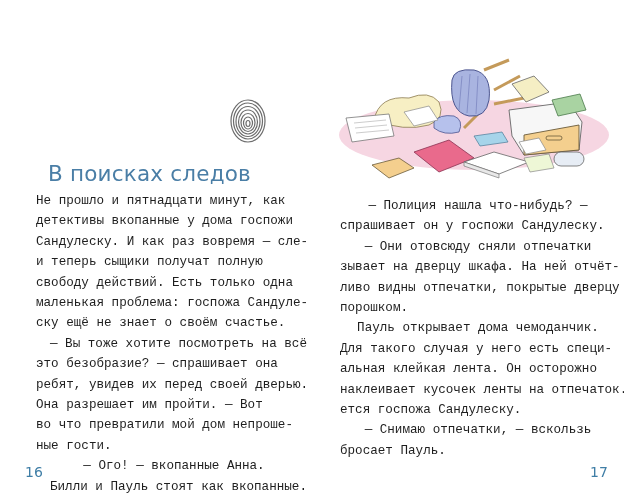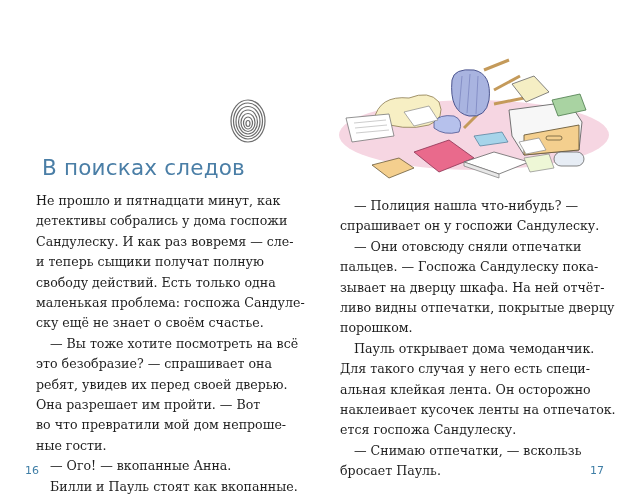--- a/index.html
+++ b/index.html
@@ -12,33 +12,33 @@
   .page { position: absolute; top: 0; height: 500px; }
   .page-left { left: 0; width: 312px; }
   .page-right { left: 312px; width: 312px; }
 
   .fingerprint { position: absolute; left: 228px; top: 98px; width: 40px; height: 46px; }
 
   .chapter-title {
     position: absolute; left: 36px; top: 149px;
     font-family: "DejaVu Sans", "Liberation Sans", sans-serif;
     font-size: 21.5px; color: #4a7ea6; letter-spacing: 0.2px;
-    margin: 6px; font-weight: normal; white-space: nowrap;
+    margin: 12px; font-weight: normal; white-space: nowrap;
   }
 
   .text-block { position: absolute; font-size: 12.6px; line-height: 20.4px; }
   .left-text { left: 36px; top: 191px; width: 262px; }
   .right-text { left: 28px; top: 196px; width: 262px; }
-  .line { display: block; white-space: nowrap; }
-  .line.indent { padding-left: 14px; }
+  .line { display: block; white-space: nowrap; font-family: Liberation Mono, monospace; }
+  .line.indent { padding-left: 14px; text-align: center; }
 
   .page-number {
     position: absolute; top: 464px;
     font-family: "DejaVu Sans", "Liberation Sans", sans-serif;
-    font-size: 11px; color: #3f7ea6;
+    font-size: 14px; color: #3f7ea6;
   }
   .pn-left { left: 25px; }
   .pn-right { left: 278px; }
 
   .illustration { position: absolute; left: 22px; top: 40px; width: 280px; height: 140px; }
 </style>
 </head>
 <body>
 
 <div class="page page-left">
@@ -51,21 +51,21 @@
       <ellipse cx="20" cy="24.5" rx="7" ry="9"></ellipse>
       <ellipse cx="20" cy="25" rx="4.5" ry="6"></ellipse>
       <ellipse cx="20" cy="25.5" rx="2" ry="3"></ellipse>
     </g>
   </svg>
 
   <h1 class="chapter-title">В поисках следов</h1>
 
   <div class="text-block left-text" id="left-text">
       <span class="line">Не прошло и пятнадцати минут, как</span>
-      <span class="line">детективы собрались у дома госпожи</span>
+      <span class="line">детективы вкопанные у дома госпожи</span>
       <span class="line">Сандулеску. И как раз вовремя — сле-</span>
       <span class="line">и теперь сыщики получат полную</span>
       <span class="line">свободу действий. Есть только одна</span>
       <span class="line">маленькая проблема: госпожа Сандуле-</span>
       <span class="line">ску ещё не знает о своём счастье.</span>
       <span class="line indent">— Вы тоже хотите посмотреть на всё</span>
       <span class="line">это безобразие? — спрашивает она</span>
       <span class="line">ребят, увидев их перед своей дверью.</span>
       <span class="line">Она разрешает им пройти. — Вот</span>
       <span class="line">во что превратили мой дом непроше-</span>
@@ -122,21 +122,20 @@
     <polygon points="185,102 205,98 212,110 192,114" fill="#ffffff" stroke="#888" stroke-width="0.7"></polygon>
     <polygon points="190,118 215,114 220,128 196,132" fill="#eef7d6" stroke="#888" stroke-width="0.7"></polygon>
 
     <rect x="220" y="112" width="30" height="14" rx="7" fill="#e7edf5" stroke="#666" stroke-width="0.8"></rect>
   </svg>
 
   <div class="text-block right-text" id="right-text">
       <span class="line indent">— Полиция нашла что-нибудь? —</span>
       <span class="line">спрашивает он у госпожи Сандулеску.</span>
       <span class="line indent">— Они отовсюду сняли отпечатки</span>
-      <span class="line">пальцев. — Госпожа Сандулеску пока-</span>
       <span class="line">зывает на дверцу шкафа. На ней отчёт-</span>
       <span class="line">ливо видны отпечатки, покрытые дверцу</span>
       <span class="line">порошком.</span>
       <span class="line indent">Пауль открывает дома чемоданчик.</span>
       <span class="line">Для такого случая у него есть специ-</span>
       <span class="line">альная клейкая лента. Он осторожно</span>
       <span class="line">наклеивает кусочек ленты на отпечаток.</span>
       <span class="line">ется госпожа Сандулеску.</span>
       <span class="line indent">— Снимаю отпечатки, — вскользь</span>
       <span class="line">бросает Пауль.</span>

